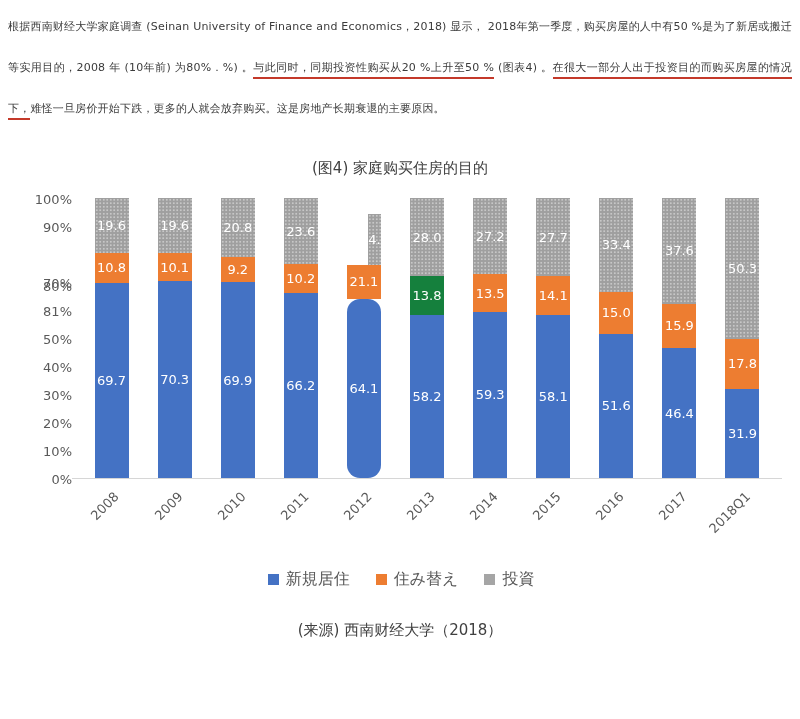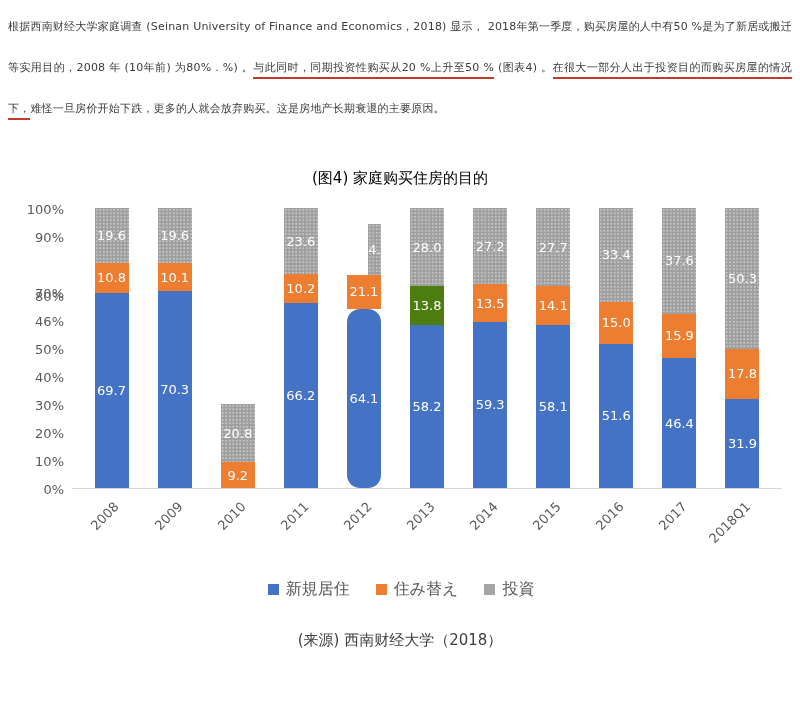--- a/index.html
+++ b/index.html
@@ -17,30 +17,30 @@
     text-align: justify; letter-spacing: 0.2px;
   }
   .para .seg { }
   .para .red-underline {
     border-bottom: 2.5px solid #c4392a;
     padding-bottom: 3px;
   }
 
   
   .fig-title {
-    text-align: center; font-size: 15px; color: #000000;
-    margin-top: 40px; height: 20px;
+    text-align: center; font-size: 15px; color: #404040;
+    margin-top: 30px; height: 20px;
   }
 
   
   .chart { margin: 20px 10px 0 12px; }
   .chart-body { display: flex; }
   .y-axis { width: 52px; position: relative; height: 280px; flex: none; }
   .ytick {
-    position: absolute; right: 8px; transform: translateY(-50%);
+    position: absolute; right: 0; transform: translateY(-50%);
     font-size: 13px; color: #595959; white-space: nowrap;
   }
   .plot {
     flex: 1; height: 280px; display: flex; align-items: flex-end;
     border-bottom: 1px solid #d6d6d6; padding: 0 8px;
   }
   .col { flex: 1; display: flex; justify-content: center; align-items: flex-end; height: 280px; }
   .bar { width: 34px; display: flex; flex-direction: column-reverse; }
   .segment {
     position: relative; display: flex; align-items: center; justify-content: center;
@@ -85,21 +85,21 @@
 
   <div class="fig-title">(图4) 家庭购买住房的目的</div>
 
   <div class="chart">
     <div class="chart-body">
       <div class="y-axis">
           <div class="ytick" style="top: 0px;">100%</div>
           <div class="ytick" style="top: 28px;">90%</div>
           <div class="ytick" style="top: 56px; margin-top: 31px;">80%</div>
           <div class="ytick" style="top: 84px;">70%</div>
-          <div class="ytick" style="top: 112px;">46%</div>
+          <div class="ytick" style="top: 112px;">81%</div>
           <div class="ytick" style="top: 140px;">50%</div>
           <div class="ytick" style="top: 168px;">40%</div>
           <div class="ytick" style="top: 196px;">30%</div>
           <div class="ytick" style="top: 224px;">20%</div>
           <div class="ytick" style="top: 252px;">10%</div>
           <div class="ytick" style="top: 280px;">0%</div>
         </div>
       <div class="plot">
           <div class="col">
             <div class="bar">
@@ -122,20 +122,23 @@
               <div class="segment" style="height: 28.28px; background-color: rgb(237, 125, 49);">
                 <span class="val">10.1</span>
               </div>
               <div class="segment textured" style="height: 54.88px; background-color: rgb(165, 165, 165);">
                 <span class="val">19.6</span>
               </div>
             </div>
           </div>
           <div class="col">
             <div class="bar">
+              <div class="segment" style="height: 195.72px; background-color: rgb(68, 114, 196);">
+                <span class="val">69.9</span>
+              </div>
               <div class="segment" style="height: 25.76px; background-color: rgb(237, 125, 49);">
                 <span class="val">9.2</span>
               </div>
               <div class="segment textured" style="height: 58.24px; background-color: rgb(165, 165, 165);">
                 <span class="val">20.8</span>
               </div>
             </div>
           </div>
           <div class="col">
             <div class="bar">
@@ -161,21 +164,21 @@
               <div class="segment textured" style="height: 51px; background-color: rgb(165, 165, 165); margin-left: 21px;">
                 <span class="val">24.1</span>
               </div>
             </div>
           </div>
           <div class="col">
             <div class="bar">
               <div class="segment" style="height: 162.96px; background-color: rgb(68, 114, 196);">
                 <span class="val">58.2</span>
               </div>
-              <div class="segment" style="height: 38.64px; background-color: #4d7c0f;">
+              <div class="segment" style="height: 38.64px; background-color: #15803d;">
                 <span class="val">13.8</span>
               </div>
               <div class="segment textured" style="height: 78.4px; background-color: rgb(165, 165, 165);">
                 <span class="val">28.0</span>
               </div>
             </div>
           </div>
           <div class="col">
             <div class="bar">
               <div class="segment" style="height: 166.04px; background-color: rgb(68, 114, 196);">

